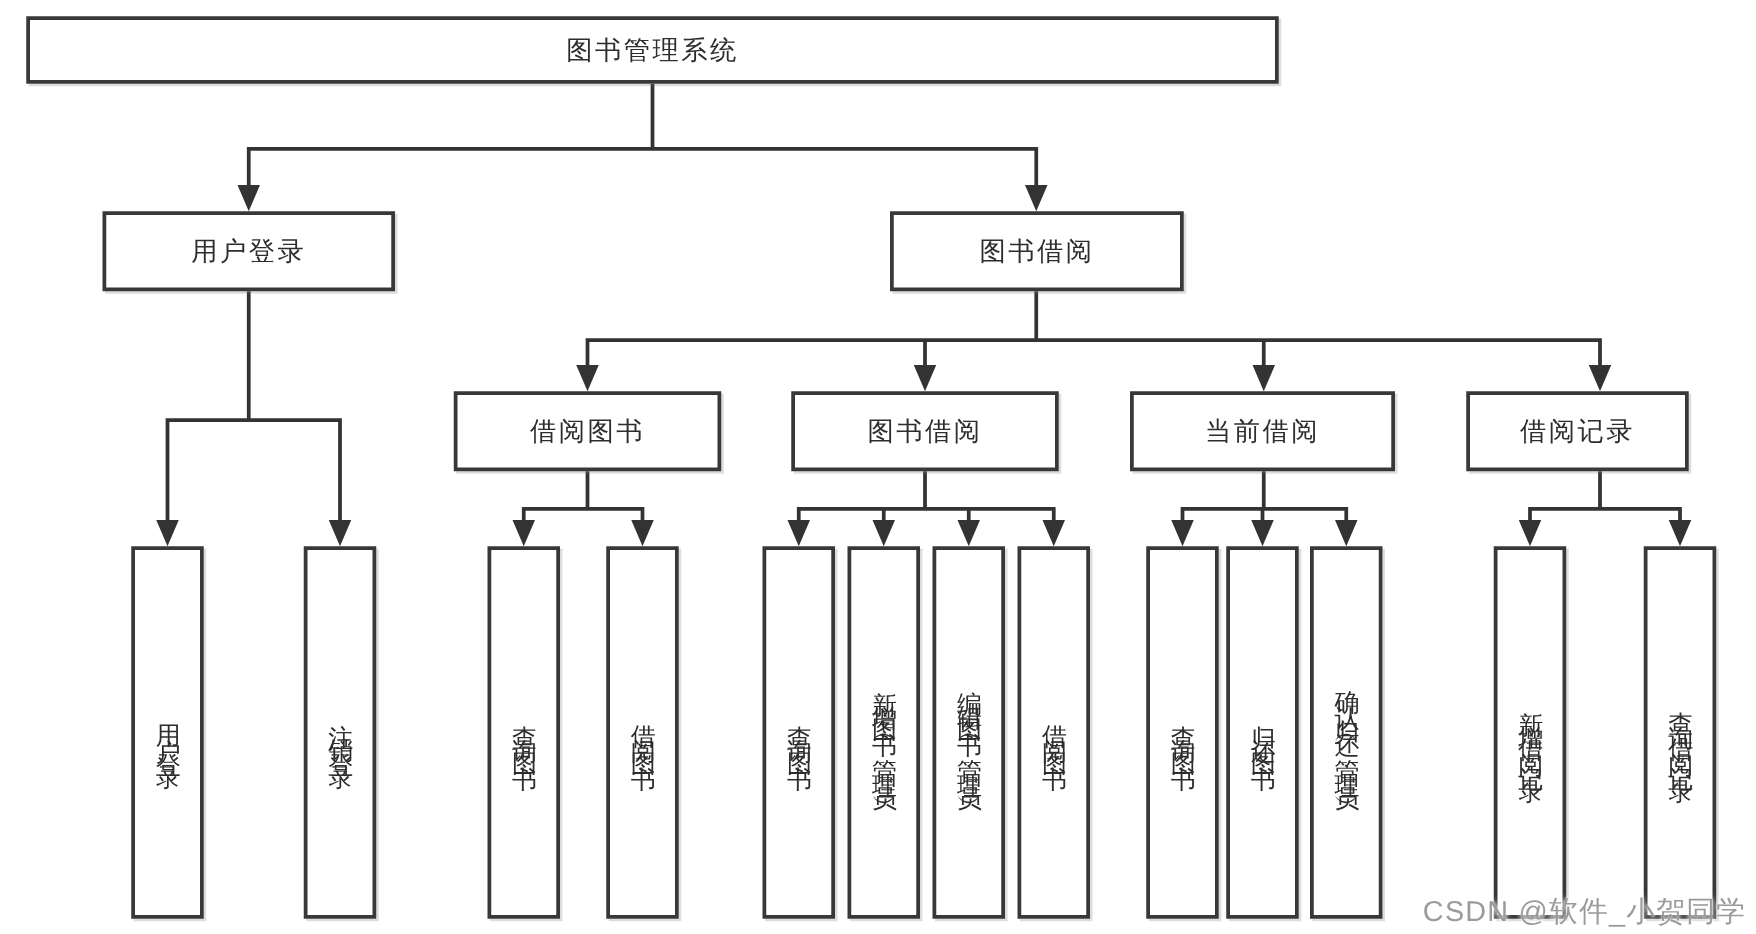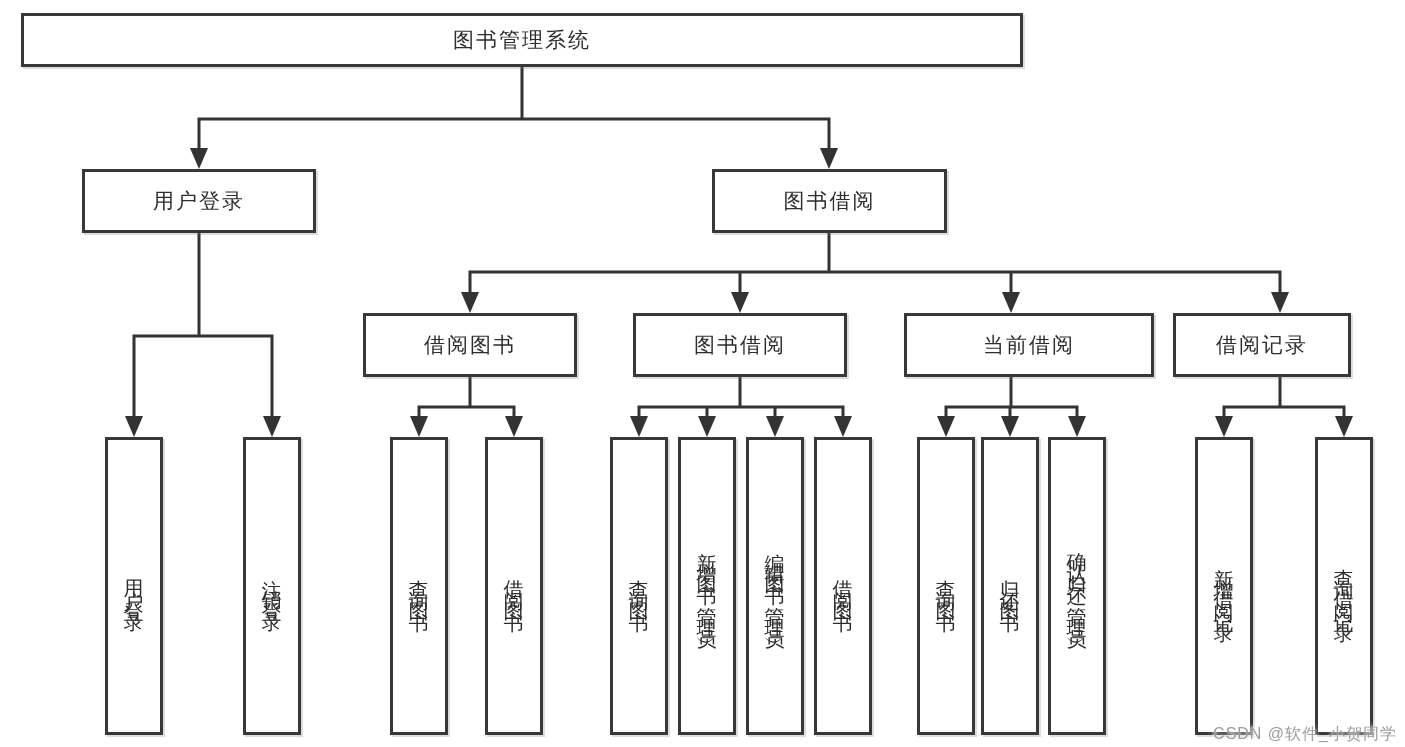--- a/index.html
+++ b/index.html
@@ -50,21 +50,21 @@
     text-orientation: mixed;
     letter-spacing: 11px;
     line-height: 1;
     white-space: nowrap;
   }
   .watermark {
     position: absolute;
     right: 8px;
     bottom: 2px;
     z-index: 3;
-    font-size: 16px;
+    font-size: 23px;
     color: #9b9b9b;
     letter-spacing: 1px;
     text-shadow: 0 0 3px #ffffff, 0 0 6px #ffffff;
     white-space: nowrap;
   }
 </style>
 </head>
 <body>
 
 <svg id="connector-layer" viewBox="0 0 1405 747" xmlns="http://www.w3.org/2000/svg">
@@ -97,21 +97,21 @@
 <div class="node hbox" style="left:712px; top:169px; width:235px; height:64px">
   <span>图书借阅</span>
 </div>
 
 <div class="node hbox" style="left:363px; top:313px; width:214px; height:64px">
   <span>借阅图书</span>
 </div>
 <div class="node hbox" style="left:633px; top:313px; width:214px; height:64px">
   <span>图书借阅</span>
 </div>
-<div class="node hbox" style="left:904px; top:313px; width:250px; height:64px">
+<div class="node hbox" style="left:904px; top:313px; width:212px; height:64px">
   <span>当前借阅</span>
 </div>
 <div class="node hbox" style="left:1173px; top:313px; width:178px; height:64px">
   <span>借阅记录</span>
 </div>
 
 <div class="node vbox" style="left:105px">
   <span>用户登录</span>
 </div>
 <div class="node vbox" style="left:243px">

